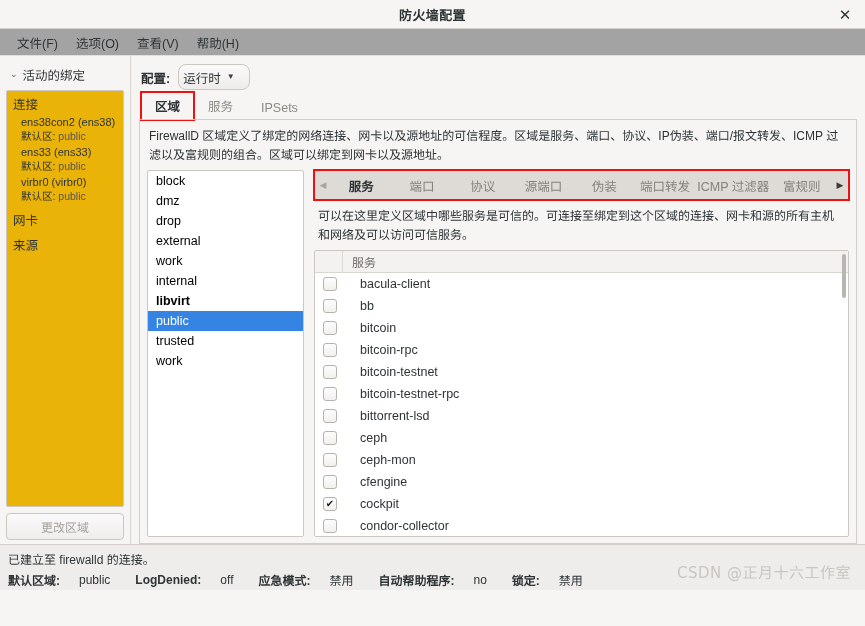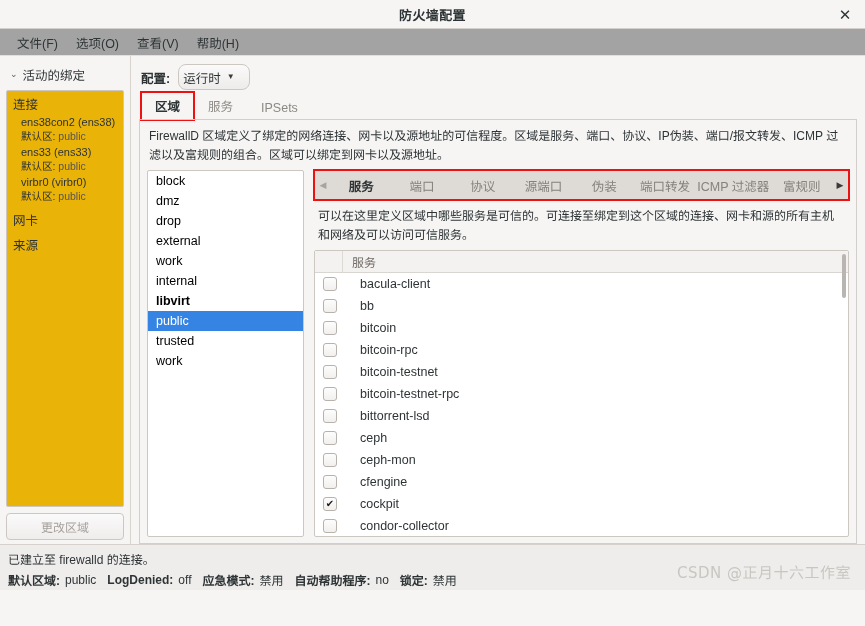--- a/index.html
+++ b/index.html
@@ -140,21 +140,21 @@
     position:absolute;right:2px;top:3px;width:4px;height:44px;border-radius:2px;background:#b9b5b1;
     cursor:pointer;
   }
 
   
   .statusbar{
     height:46px;min-height:46px;background:#efedeb;border-top:1px solid #d5d0cc;
     padding:5px 8px 0 8px;box-sizing:border-box;position:relative;
   }
   .st1{font-size:12px;color:#2e3436;padding-bottom:4px;}
-  .st2{font-size:12px;color:#2e3436;display:flex;gap:5px;flex-wrap:nowrap;align-items:center;}
+  .st2{font-size:12px;color:#2e3436;display:flex;gap:19px;flex-wrap:nowrap;align-items:center;}
   .st2 b{font-weight:bold;}
   .st2 span.v{color:#2e3436;}
   .watermark{
     position:absolute;right:14px;bottom:8px;font-size:15px;color:#c9c6c2;letter-spacing:.5px;
     font-family:"DejaVu Sans",sans-serif;
   }
 </style>
 </head>
 <body>
 

